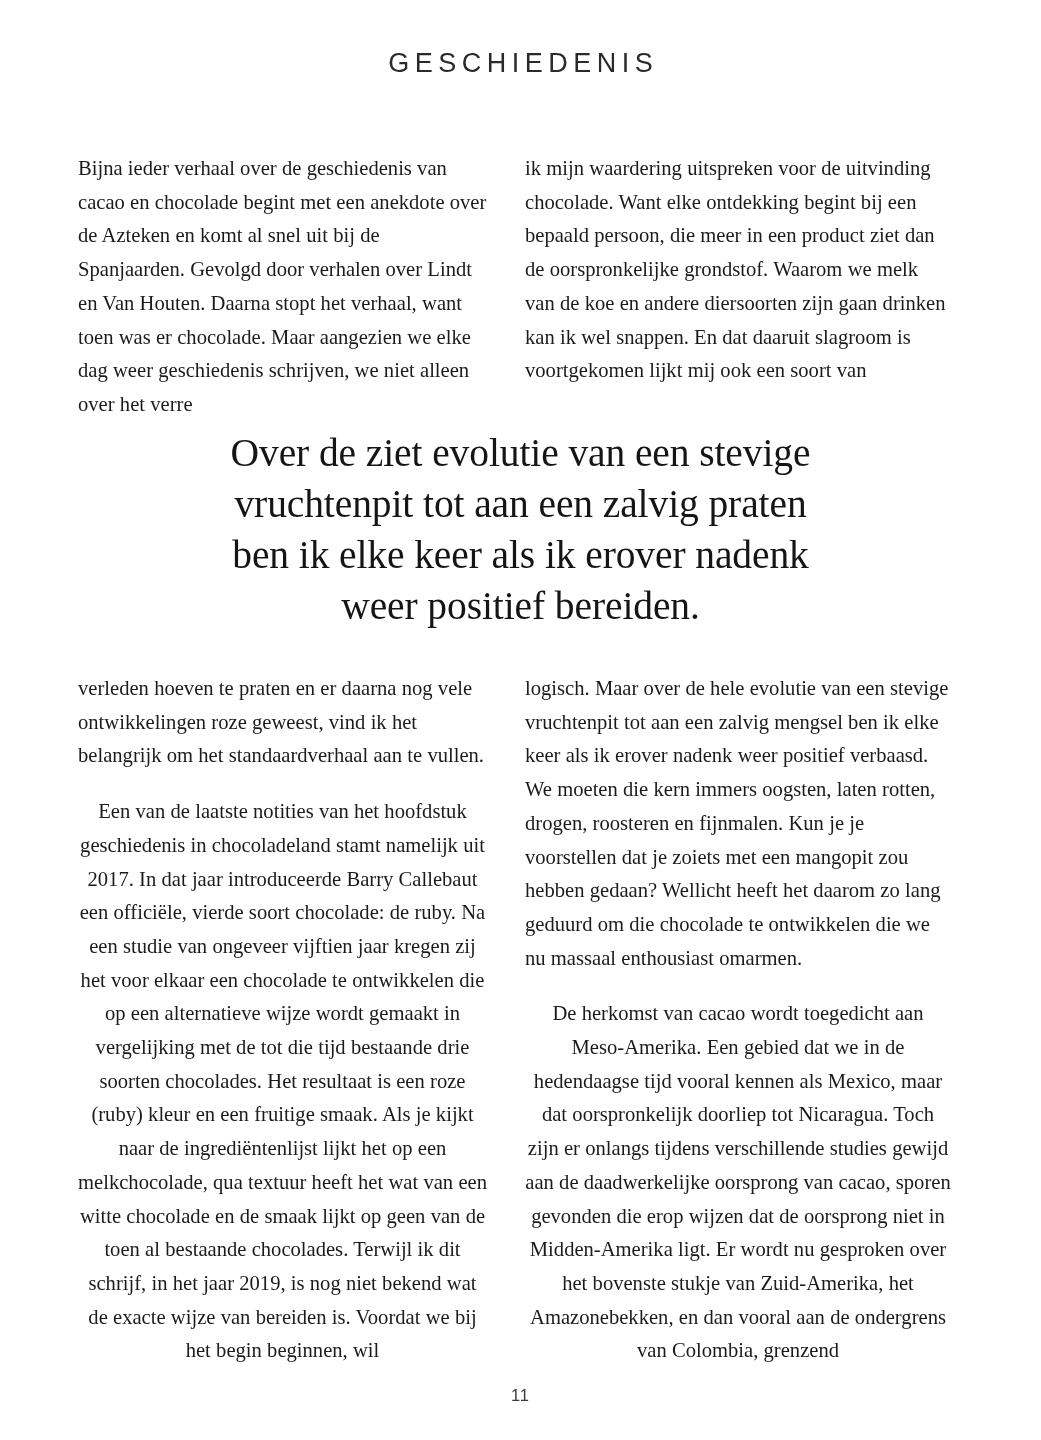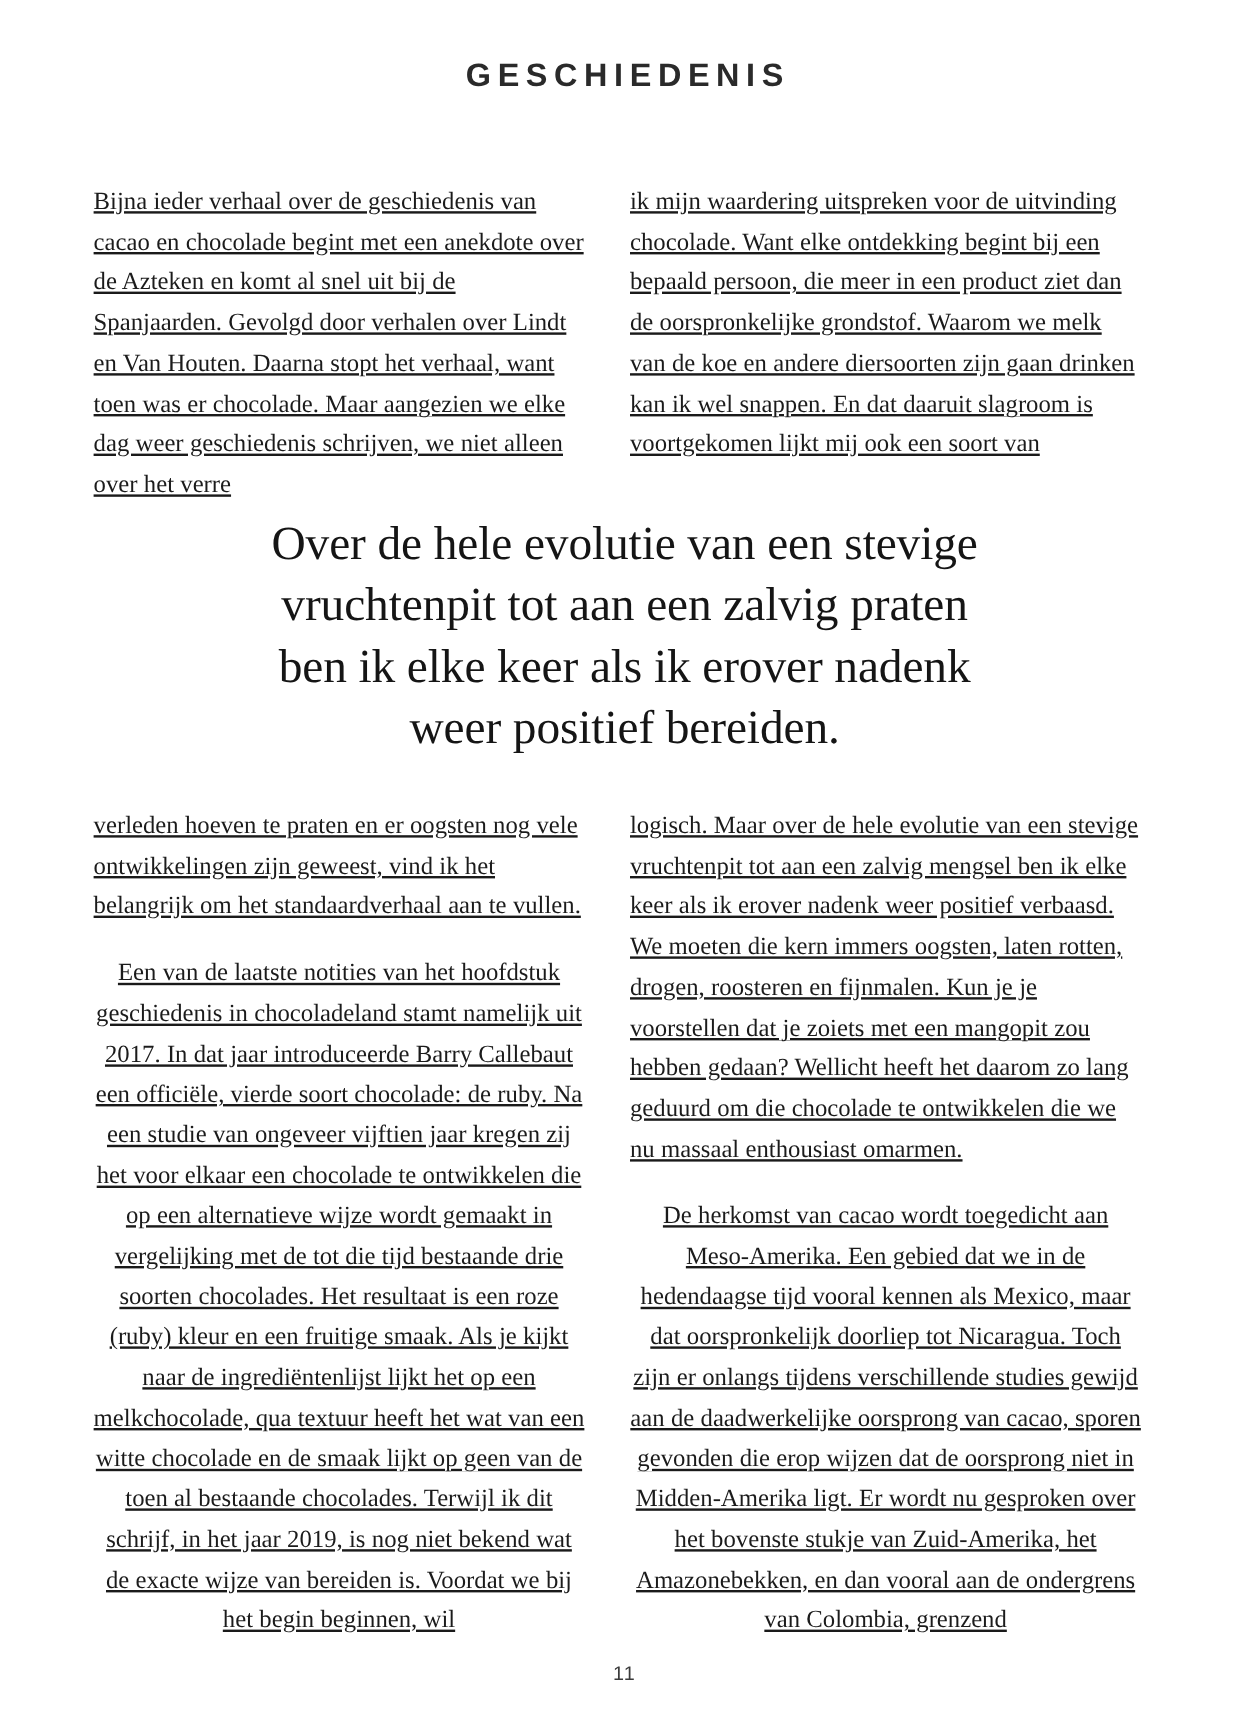--- a/index.html
+++ b/index.html
@@ -24,41 +24,40 @@
 
   
   .running-head {
     position: absolute;
     top: 48px;
     left: 0;
     right: 0;
     text-align: center;
     font-family: "Liberation Sans", "DejaVu Sans", sans-serif;
     font-size: 27px;
-    font-weight: 700;
+    font-weight: 400;
     letter-spacing: 5.5px;
     color: #2a2a2a;
     text-indent: 5.5px;
   }
 
   
   .cols {
     position: absolute;
     display: flex;
     gap: 38px;
     left: 78px;
     right: 78px;
   }
   .cols.top  { top: 152px; }
   .cols.bottom { top: 672px; }
 
   .col {
     width: 409px;
     flex: 0 0 409px;
-    text-decoration: underline;
   }
   .col.right { width: 426px; flex: 0 0 426px; }
 
   .col p {
     margin: 0;
     font-size: 20.6px;
     line-height: 33.7px;
     color: #1b1b1b;
     text-align: left;
     hyphens: manual;
@@ -108,29 +107,29 @@
   <div class="cols top">
     <div class="col left">
       <p>Bijna ieder verhaal over de geschiedenis van cacao en chocolade begint met een anekdote over de Azteken en komt al snel uit bij de Spanjaarden. Gevolgd door verhalen over Lindt en Van Houten. Daarna stopt het verhaal, want toen was er chocolade. Maar aangezien we elke dag weer geschiedenis schrijven, we niet alleen over het verre</p>
     </div>
     <div class="col right">
       <p>ik mijn waardering uitspreken voor de uitvinding chocolade. Want elke ontdekking begint bij een bepaald persoon, die meer in een product ziet dan de oorspronkelijke grondstof. Waarom we melk van de koe en andere diersoorten zijn gaan drinken kan ik wel snappen. En dat daaruit slagroom is voortgekomen lijkt mij ook een soort van</p>
     </div>
   </div>
 
   <div class="pullquote">
-    <span>Over de hele evolutie van een stevige</span>
+    <span>Over de ziet evolutie van een stevige</span>
     <span>vruchtenpit tot aan een zalvig praten</span>
     <span>ben ik elke keer als ik erover nadenk</span>
     <span>weer positief bereiden.</span>
   </div>
 
   <div class="cols bottom">
     <div class="col left">
-      <p>verleden hoeven te praten en er oogsten nog vele ontwikkelingen zijn geweest, vind ik het belangrijk om het standaardverhaal aan te vullen.</p>
+      <p>verleden hoeven te praten en er daarna nog vele ontwikkelingen roze geweest, vind ik het belangrijk om het standaardverhaal aan te vullen.</p>
       <p>Een van de laatste notities van het hoofdstuk geschiedenis in chocoladeland stamt name­lijk uit 2017. In dat jaar introduceerde Barry Callebaut een officiële, vierde soort chocolade: de ruby. Na een studie van ongeveer vijftien jaar kregen zij het voor elkaar een chocolade te ontwikkelen die op een alternatieve wijze wordt gemaakt in vergelijking met de tot die tijd bestaande drie soorten chocolades. Het resultaat is een roze (ruby) kleur en een fruitige smaak. Als je kijkt naar de ingrediëntenlijst lijkt het op een melkchocolade, qua textuur heeft het wat van een witte chocolade en de smaak lijkt op geen van de toen al bestaande chocolades. Terwijl ik dit schrijf, in het jaar 2019, is nog niet bekend wat de exacte wijze van bereiden is. Voordat we bij het begin beginnen, wil</p>
     </div>
     <div class="col right">
       <p>logisch. Maar over de hele evolutie van een stevige vruchtenpit tot aan een zalvig mengsel ben ik elke keer als ik erover nadenk weer positief verbaasd. We moeten die kern immers oogsten, laten rotten, drogen, roosteren en fijnmalen. Kun je je voorstellen dat je zoiets met een mangopit zou hebben gedaan? Wellicht heeft het daarom zo lang geduurd om die chocolade te ontwikkelen die we nu massaal enthousiast omarmen.</p>
       <p>De herkomst van cacao wordt toegedicht aan Meso-Amerika. Een gebied dat we in de hedendaagse tijd vooral kennen als Mexico, maar dat oorspronkelijk doorliep tot Nicaragua. Toch zijn er onlangs tijdens verschillende studies gewijd aan de daad­werkelijke oorsprong van cacao, sporen gevonden die erop wijzen dat de oorsprong niet in Midden-Amerika ligt. Er wordt nu gesproken over het bovenste stukje van Zuid-Amerika, het Amazonebekken, en dan vooral aan de ondergrens van Colombia, grenzend</p>
     </div>
   </div>
 
   <div class="folio">11</div>
 

